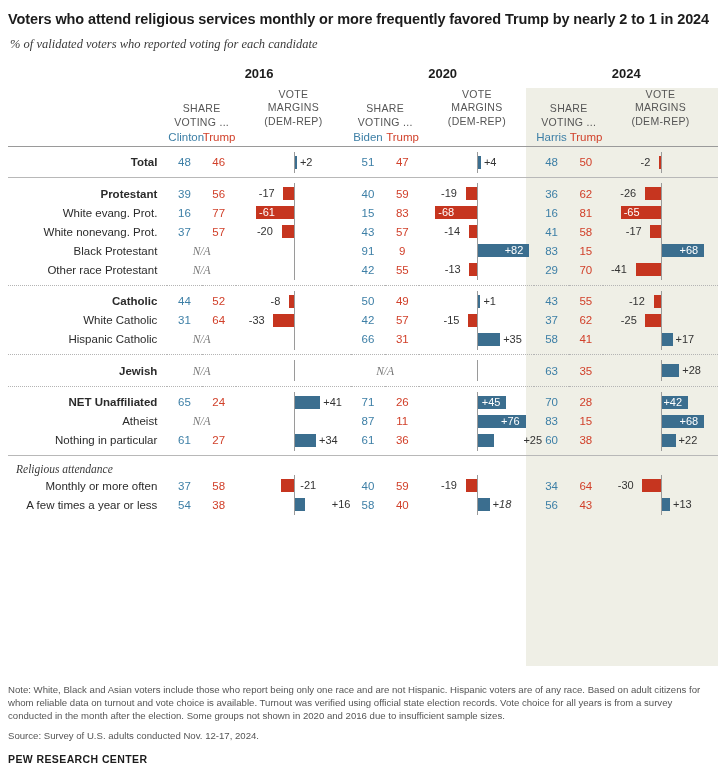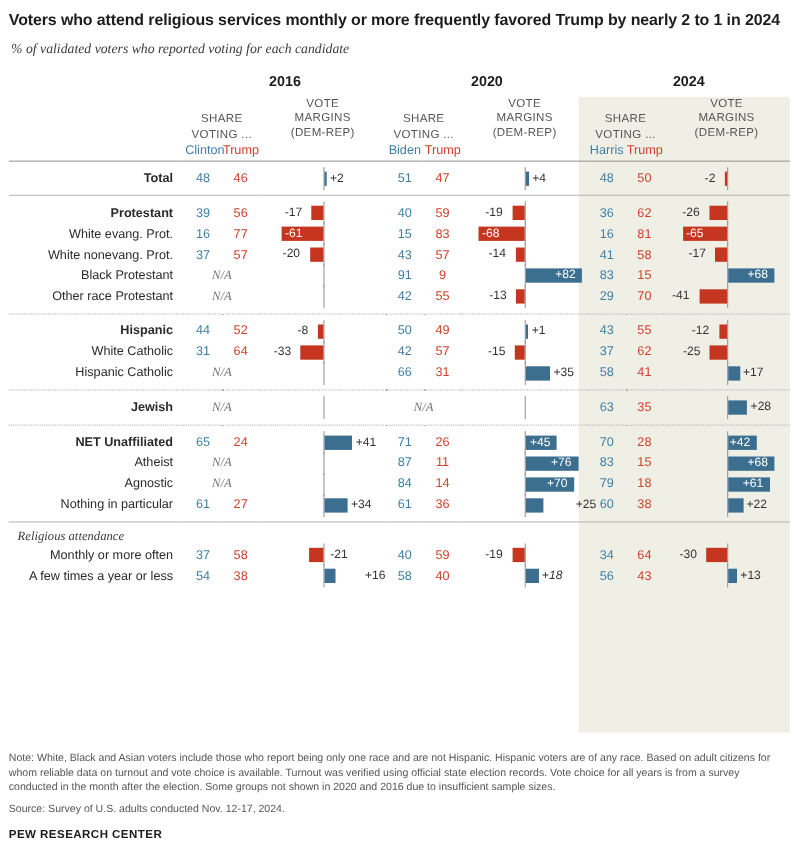--- a/index.html
+++ b/index.html
@@ -450,21 +450,21 @@
         <tr class="spacer-sm">
           <td colspan="10"></td>
         </tr>
         <tr class="dotrule">
           <td colspan="10"></td>
         </tr>
         <tr class="spacer-sm">
           <td colspan="10"></td>
         </tr>
         <tr class="datarow">
-          <td class="lbl bold">Hispanic</td>
+          <td class="lbl bold">Catholic</td>
           <td class="num dem-val">44</td>
           <td class="num rep-val">52</td>
           <td class="mcell">
             <div class="mbox">
               <div class="zero" style="left: 58px;"></div>
               <div class="bar rep" style="left: 53.04px; width: 4.96px;"></div>
               <div class="blabel out" style="left: 34.64px;">-8</div>
             </div>
           </td>
           <td class="num dem-val">50</td>
@@ -632,47 +632,20 @@
               <div class="blabel in" style="left: 81.52px;">+76</div>
             </div>
           </td>
           <td class="num dem-val">83</td>
           <td class="num rep-val">15</td>
           <td class="mcell">
             <div class="mbox">
               <div class="zero" style="left: 58px;"></div>
               <div class="bar dem" style="left: 59px; width: 42.16px;"></div>
               <div class="blabel in" style="left: 76.56px;">+68</div>
-            </div>
-          </td>
-        </tr>
-        <tr class="datarow">
-          <td class="lbl">Agnostic</td>
-          <td class="na" colspan="2">N/A</td>
-          <td class="mcell">
-            <div class="mbox">
-              <div class="zero" style="left: 58px;"></div>
-            </div>
-          </td>
-          <td class="num dem-val">84</td>
-          <td class="num rep-val">14</td>
-          <td class="mcell">
-            <div class="mbox">
-              <div class="zero" style="left: 58px;"></div>
-              <div class="bar dem" style="left: 59px; width: 43.4px;"></div>
-              <div class="blabel in" style="left: 77.8px;">+70</div>
-            </div>
-          </td>
-          <td class="num dem-val">79</td>
-          <td class="num rep-val">18</td>
-          <td class="mcell">
-            <div class="mbox">
-              <div class="zero" style="left: 58px;"></div>
-              <div class="bar dem" style="left: 59px; width: 37.82px;"></div>
-              <div class="blabel in" style="left: 72.22px;">+61</div>
             </div>
           </td>
         </tr>
         <tr class="datarow">
           <td class="lbl">Nothing in particular</td>
           <td class="num dem-val">61</td>
           <td class="num rep-val">27</td>
           <td class="mcell">
             <div class="mbox">
               <div class="zero" style="left: 58px;"></div>

